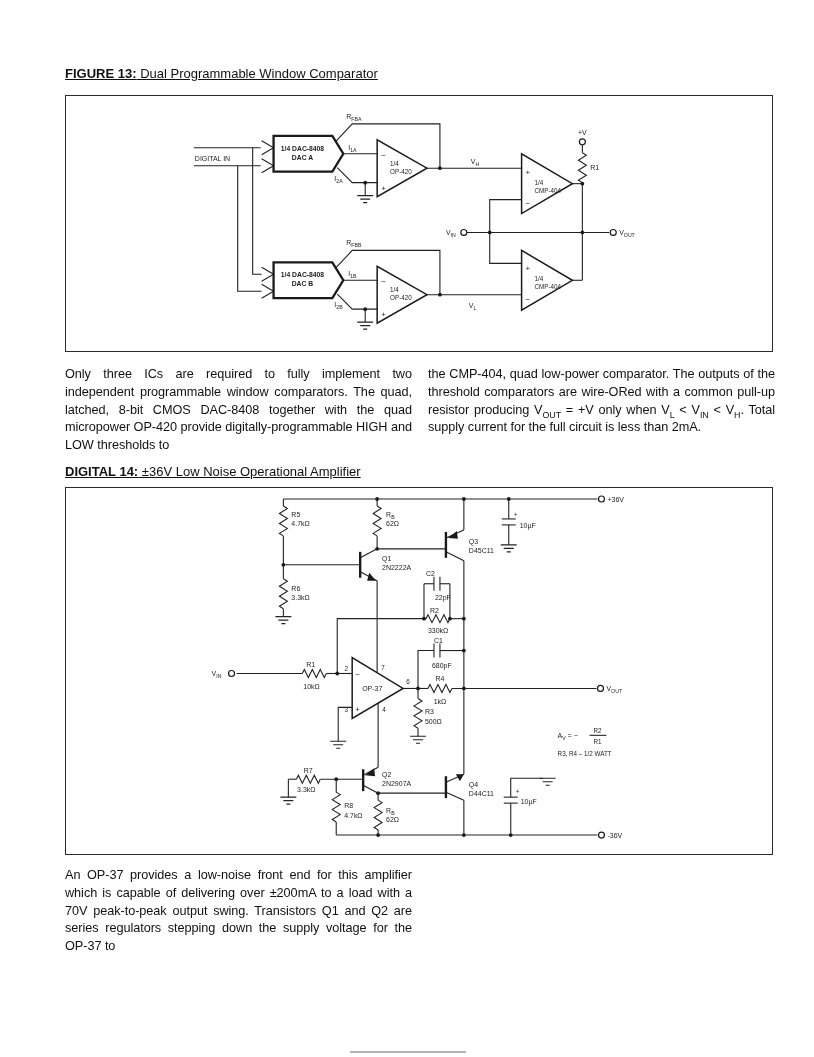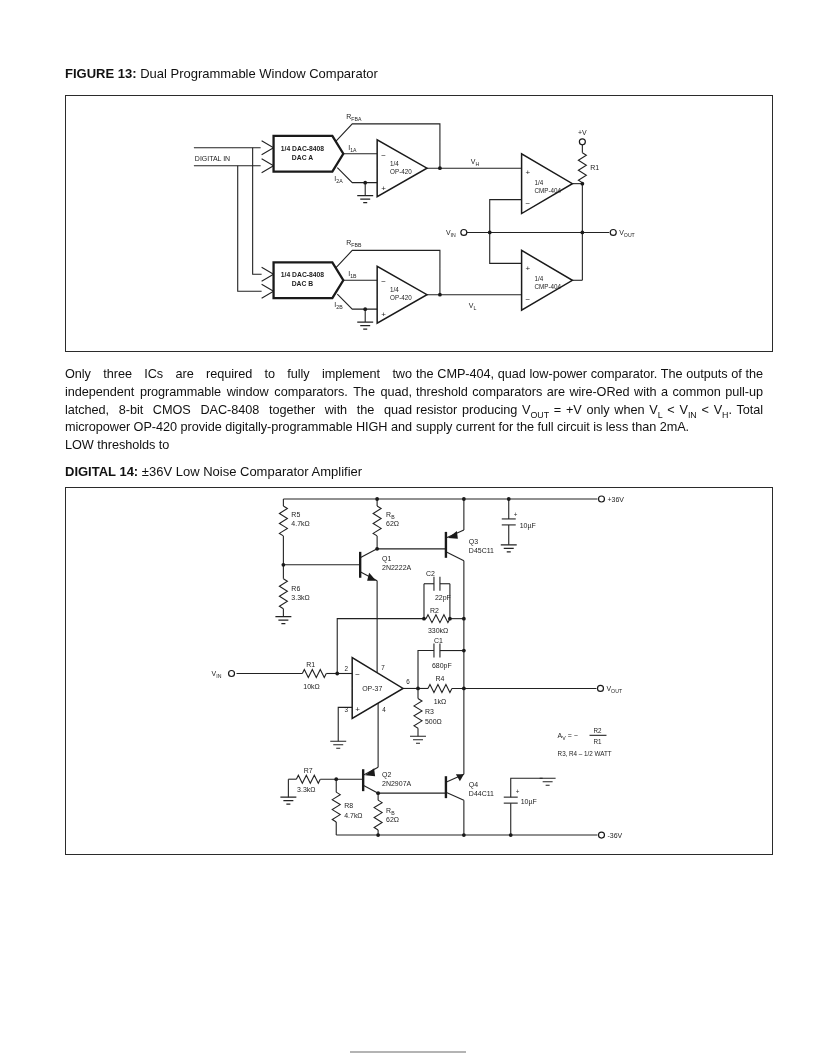--- a/index.html
+++ b/index.html
@@ -1,21 +1,21 @@
 <!DOCTYPE html>
 <html><head>
 <meta charset="utf-8">
 <style>
   html,body{margin:0;padding:0;background:#e8e8e8;}
   .page{position:relative;width:814px;height:1057px;background:#ffffff;margin:0 auto;
         font-family:"Liberation Sans","DejaVu Sans",sans-serif;color:#111;overflow:hidden;}
-  .fig-title{position:absolute;left:65px;font-size:13px;color:#111;letter-spacing:0;}
+  .fig-title{position:absolute;left:65px;font-size:13px;color:#111;letter-spacing:0;text-decoration:underline;}
   .fig-title b{font-weight:bold;}
   .fig-box{position:absolute;left:65px;width:708px;border:1px solid #2b2b2b;background:#fff;box-sizing:border-box;}
-  .cols{position:absolute;left:65px;width:713px;display:flex;gap:4px;}
+  .cols{position:absolute;left:65px;width:713px;display:flex;gap:16px;}
   .cols p{margin:0;width:347px;font-size:12.7px;line-height:17.8px;text-align:justify;letter-spacing:-0.05px;}
   .cols p sub{font-size:0.7em;line-height:0;}
   svg{display:block;}
   svg text{font-family:"Liberation Sans","DejaVu Sans",sans-serif;font-size:7px;fill:#1c1c1c;}
   svg .ss{font-size:5.2px;}
   svg .b{font-weight:bold;font-size:6.8px;}
   svg .sm{font-size:6.3px;}
   svg .pm{font-size:8px;}
   svg .w{stroke:#222;stroke-width:1.1;fill:none;}
   svg .blk{stroke:#1a1a1a;stroke-width:2.3;fill:#fff;}
@@ -137,21 +137,21 @@
       <text x="526" y="302" class="pm">−</text>
     </svg>
   </div>
 
   <div class="cols" style="top:366px;">
     <p>Only three ICs are required to fully implement two independent programmable window comparators. The quad, latched, 8-bit CMOS DAC-8408 together with the quad micropower OP-420 provide digitally-programmable HIGH and LOW thresholds to</p>
     <p>the CMP-404, quad low-power comparator. The outputs of the threshold comparators are wire-ORed with a common pull-up resistor producing V<sub>OUT</sub> = +V only when V<sub>L</sub> &lt; V<sub>IN</sub> &lt; V<sub>H</sub>. Total supply current for the full circuit is less than 2mA.</p>
   </div>
 
   <div class="fig-title" style="top:464px;">
-    <b>DIGITAL 14:</b><span> ±36V Low Noise Comparator Amplifier</span>
+    <b>DIGITAL 14:</b><span> ±36V Low Noise Operational Amplifier</span>
   </div>
 
   <div class="fig-box" style="top:487px;height:368px;">
     <svg width="706" height="366" viewBox="65 487 708 367">
       <g class="w">
         <path d="M283,498H598"></path>
         <path d="M336,835H598"></path>
         <path d="M283,498V505"></path>
           <use href="#resv" x="283" y="505"></use>
           <path d="M283,535V578"></path>
@@ -315,16 +315,17 @@
       <text x="386" y="813"><tspan>R</tspan><tspan class="ss" dy="2">B</tspan></text>
       <text x="386" y="822">62Ω</text>
       <text x="469" y="787">Q4</text>
       <text x="469" y="796">D44C11</text>
       <text x="516" y="794" class="sm">+</text>
       <text x="521" y="804">10µF</text>
     </svg>
   </div>
 
   <div class="cols" style="top:867px;">
+    <p>An OP-37 provides a low-noise front end for this amplifier which is capable of delivering over ±200mA to a load with a 70V peak-to-peak output swing. Transistors Q1 and Q2 are series regulators stepping down the supply voltage for the OP-37 to</p>
   </div>
 
   <div class="bottom-line"></div>
 </div>
 
 </body></html>

